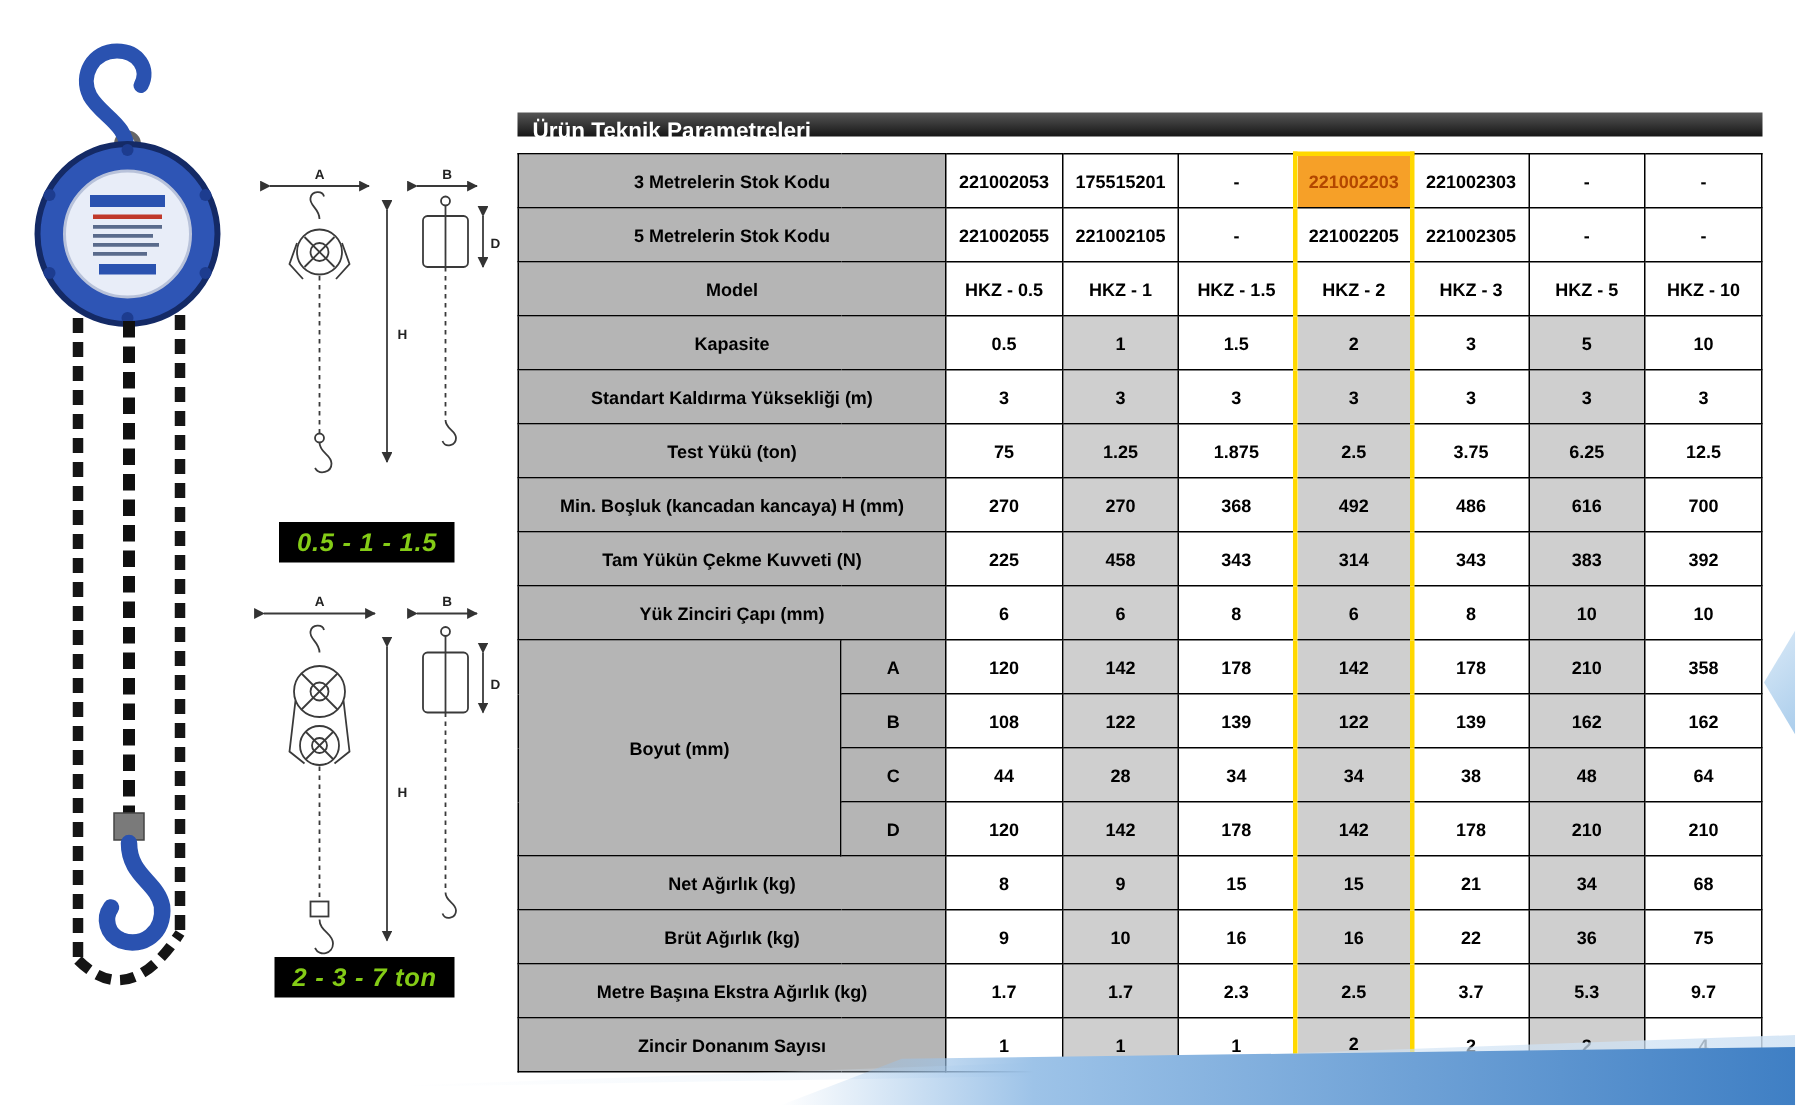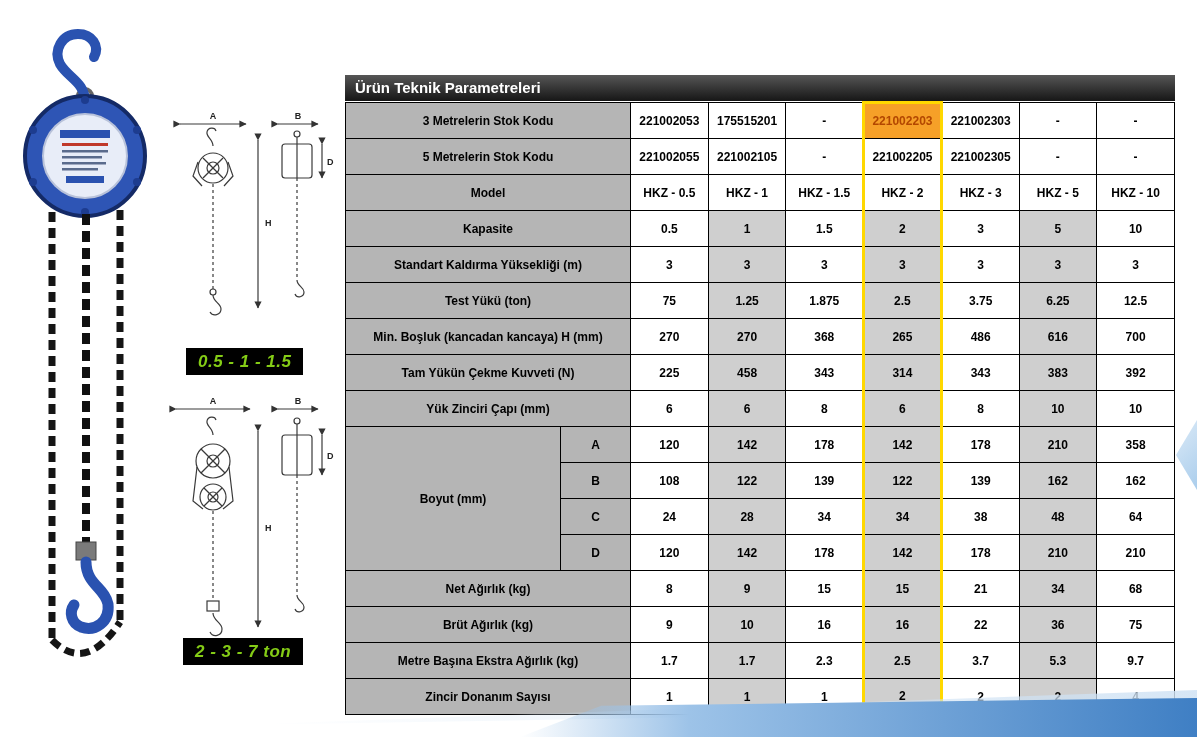--- a/index.html
+++ b/index.html
@@ -28,21 +28,21 @@
     font-size:17px;line-height:1;
     padding:5px 12px;
     letter-spacing:.5px;
     white-space:nowrap;
   }
   .badge-small{left:186px;top:348px;}
   .badge-large{left:183px;top:638px;}
   .dimtext{font-family:"Liberation Sans",sans-serif;font-size:9px;font-weight:bold;fill:#222;}
   
   .titlebar{
-    position:absolute;left:345px;top:75px;width:830px;height:26px;
+    position:absolute;left:345px;top:75px;width:830px;height:16px;
     background:linear-gradient(180deg,#565656,#161616);
     color:#fff;font-weight:bold;font-size:15px;line-height:26px;
     padding-left:10px;
   }
   
   table.spec{
     position:absolute;left:345px;top:101px;width:830px;
     border-collapse:collapse;table-layout:fixed;
     font-size:12px;
   }
@@ -268,21 +268,21 @@
           <td class="stripe hl">2.5</td>
           <td>3.75</td>
           <td class="stripe">6.25</td>
           <td>12.5</td>
         </tr>
         <tr>
           <td class="label" colspan="2">Min. Boşluk (kancadan kancaya) H (mm)</td>
           <td>270</td>
           <td class="stripe">270</td>
           <td>368</td>
-          <td class="stripe hl">265</td>
+          <td class="stripe hl">492</td>
           <td>486</td>
           <td class="stripe">616</td>
           <td>700</td>
         </tr>
         <tr>
           <td class="label" colspan="2">Tam Yükün Çekme Kuvveti (N)</td>
           <td>225</td>
           <td class="stripe">458</td>
           <td>343</td>
           <td class="stripe hl">314</td>
@@ -316,21 +316,21 @@
           <td>108</td>
           <td class="stripe">122</td>
           <td>139</td>
           <td class="stripe hl">122</td>
           <td>139</td>
           <td class="stripe">162</td>
           <td>162</td>
         </tr>
         <tr>
           <td class="label">C</td>
-          <td>24</td>
+          <td>44</td>
           <td class="stripe">28</td>
           <td>34</td>
           <td class="stripe hl">34</td>
           <td>38</td>
           <td class="stripe">48</td>
           <td>64</td>
         </tr>
         <tr>
           <td class="label">D</td>
           <td>120</td>

